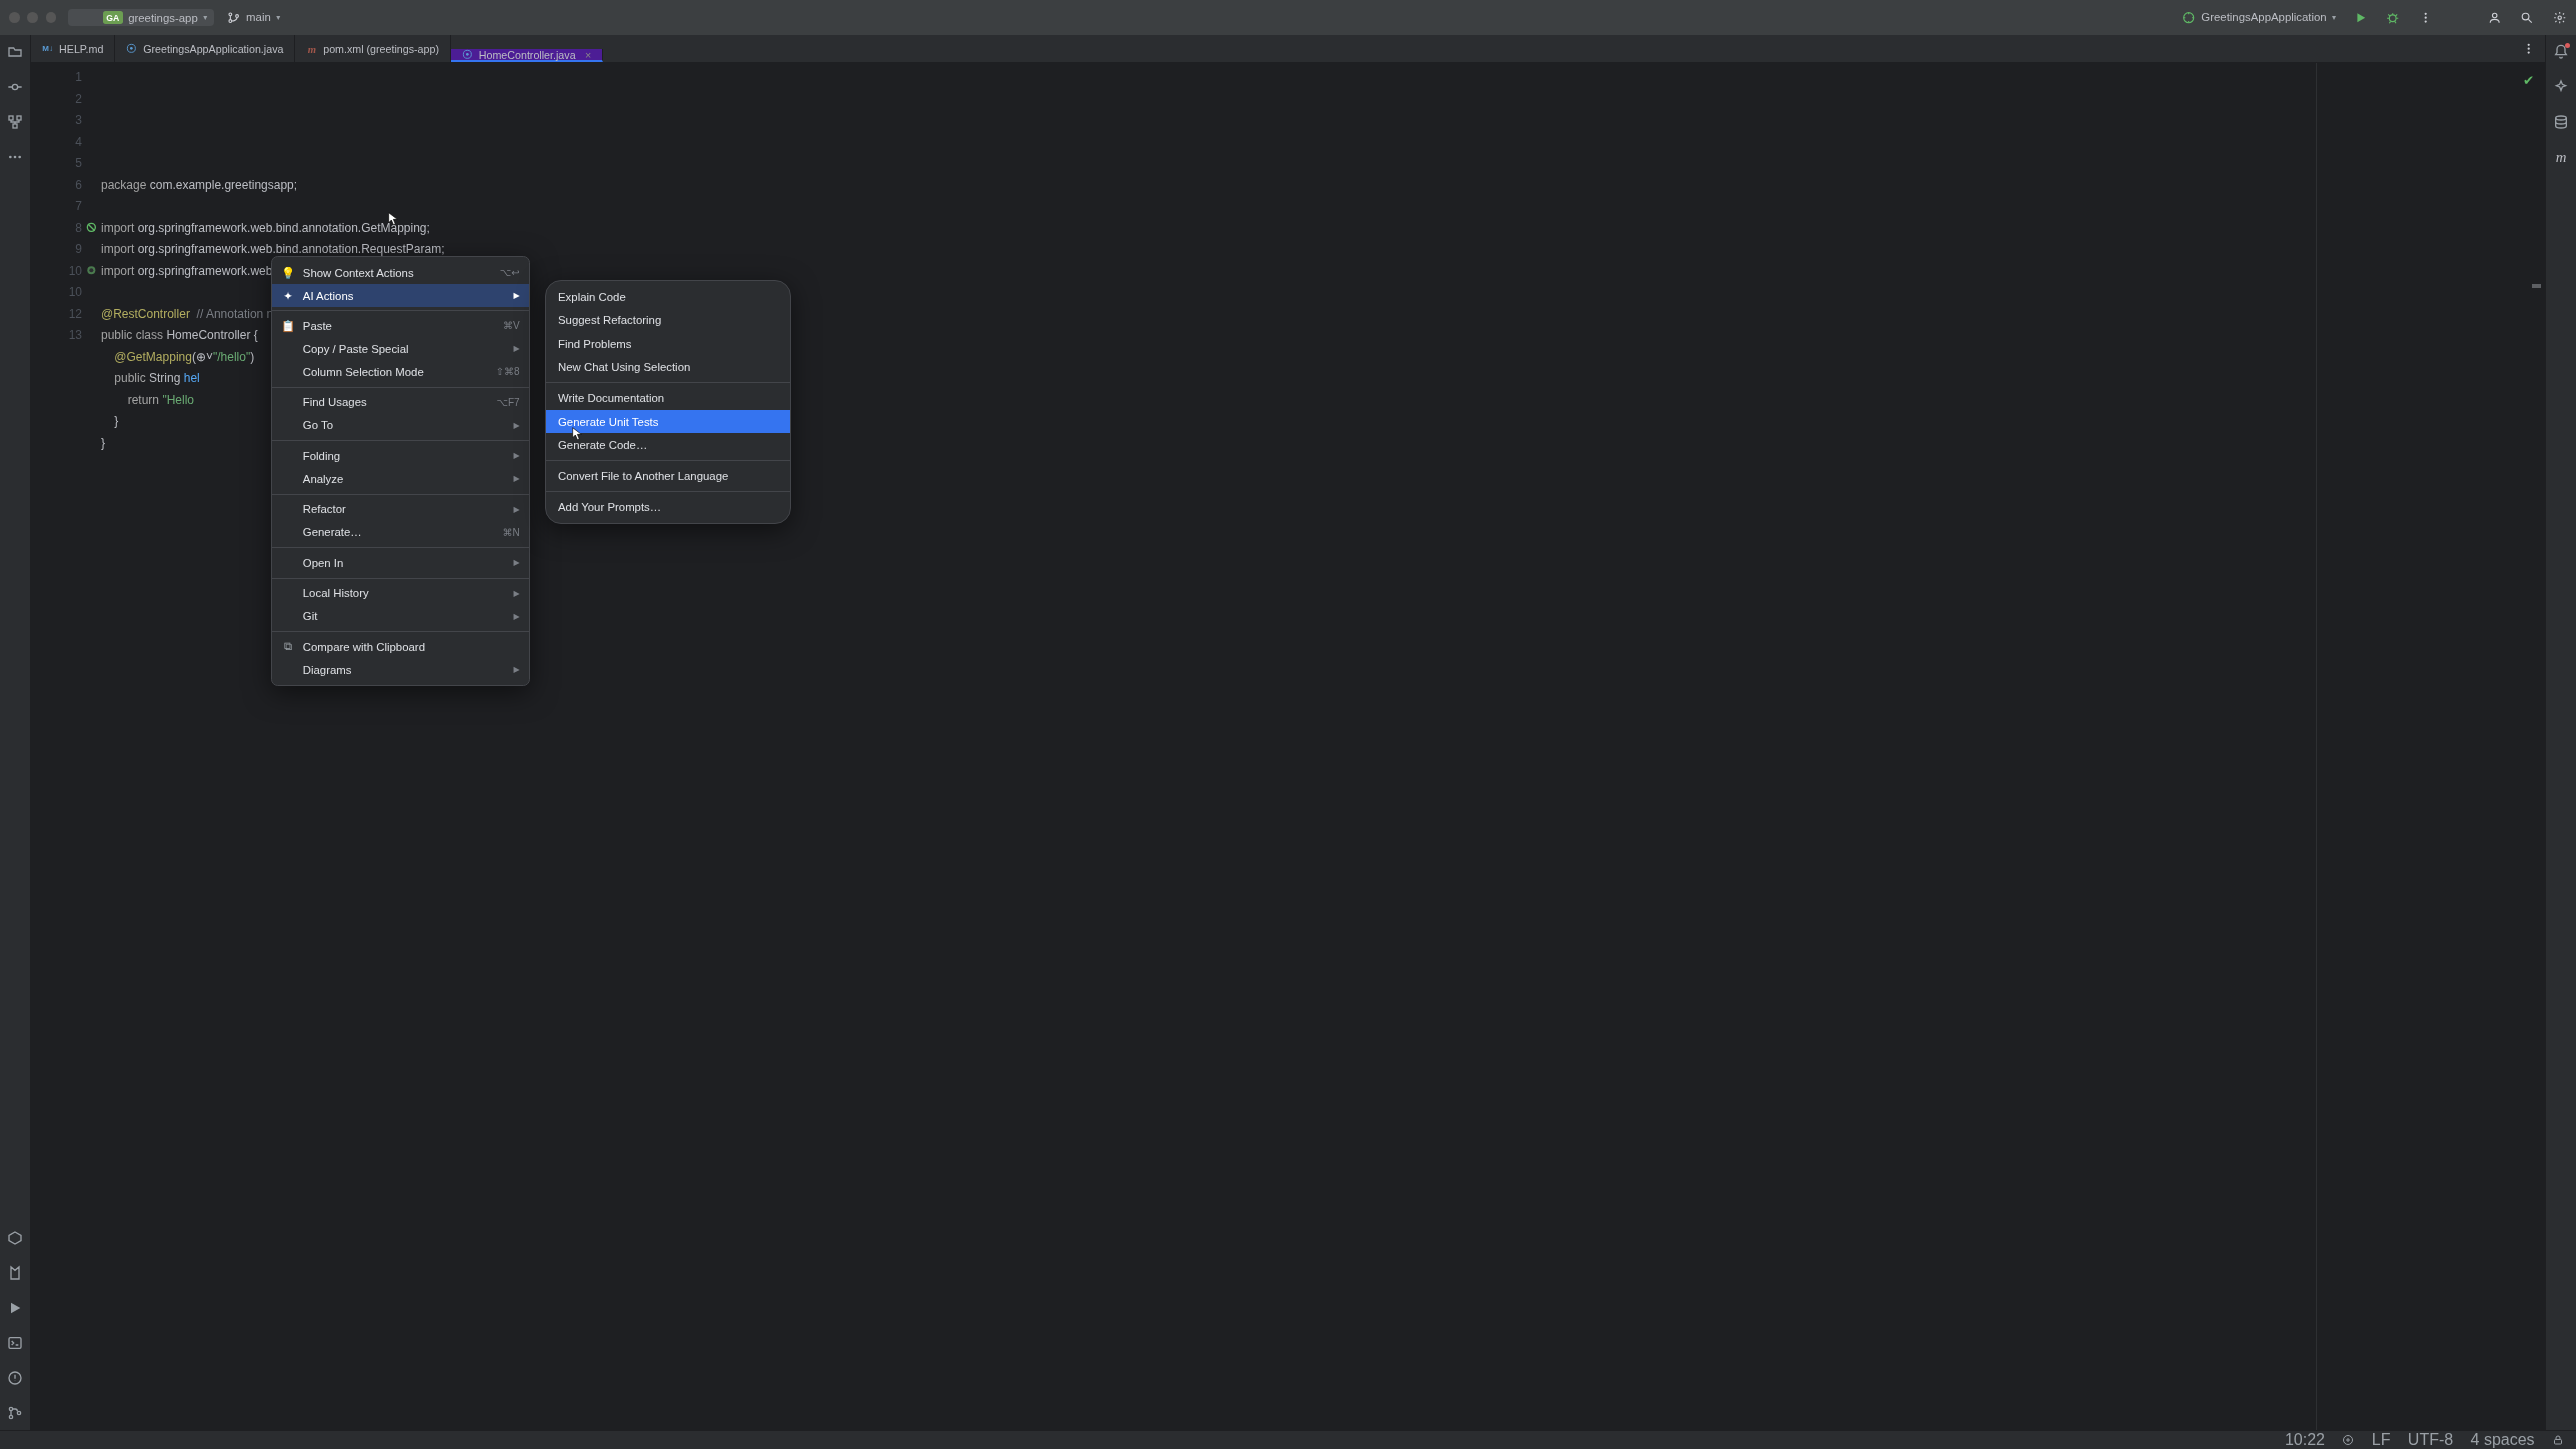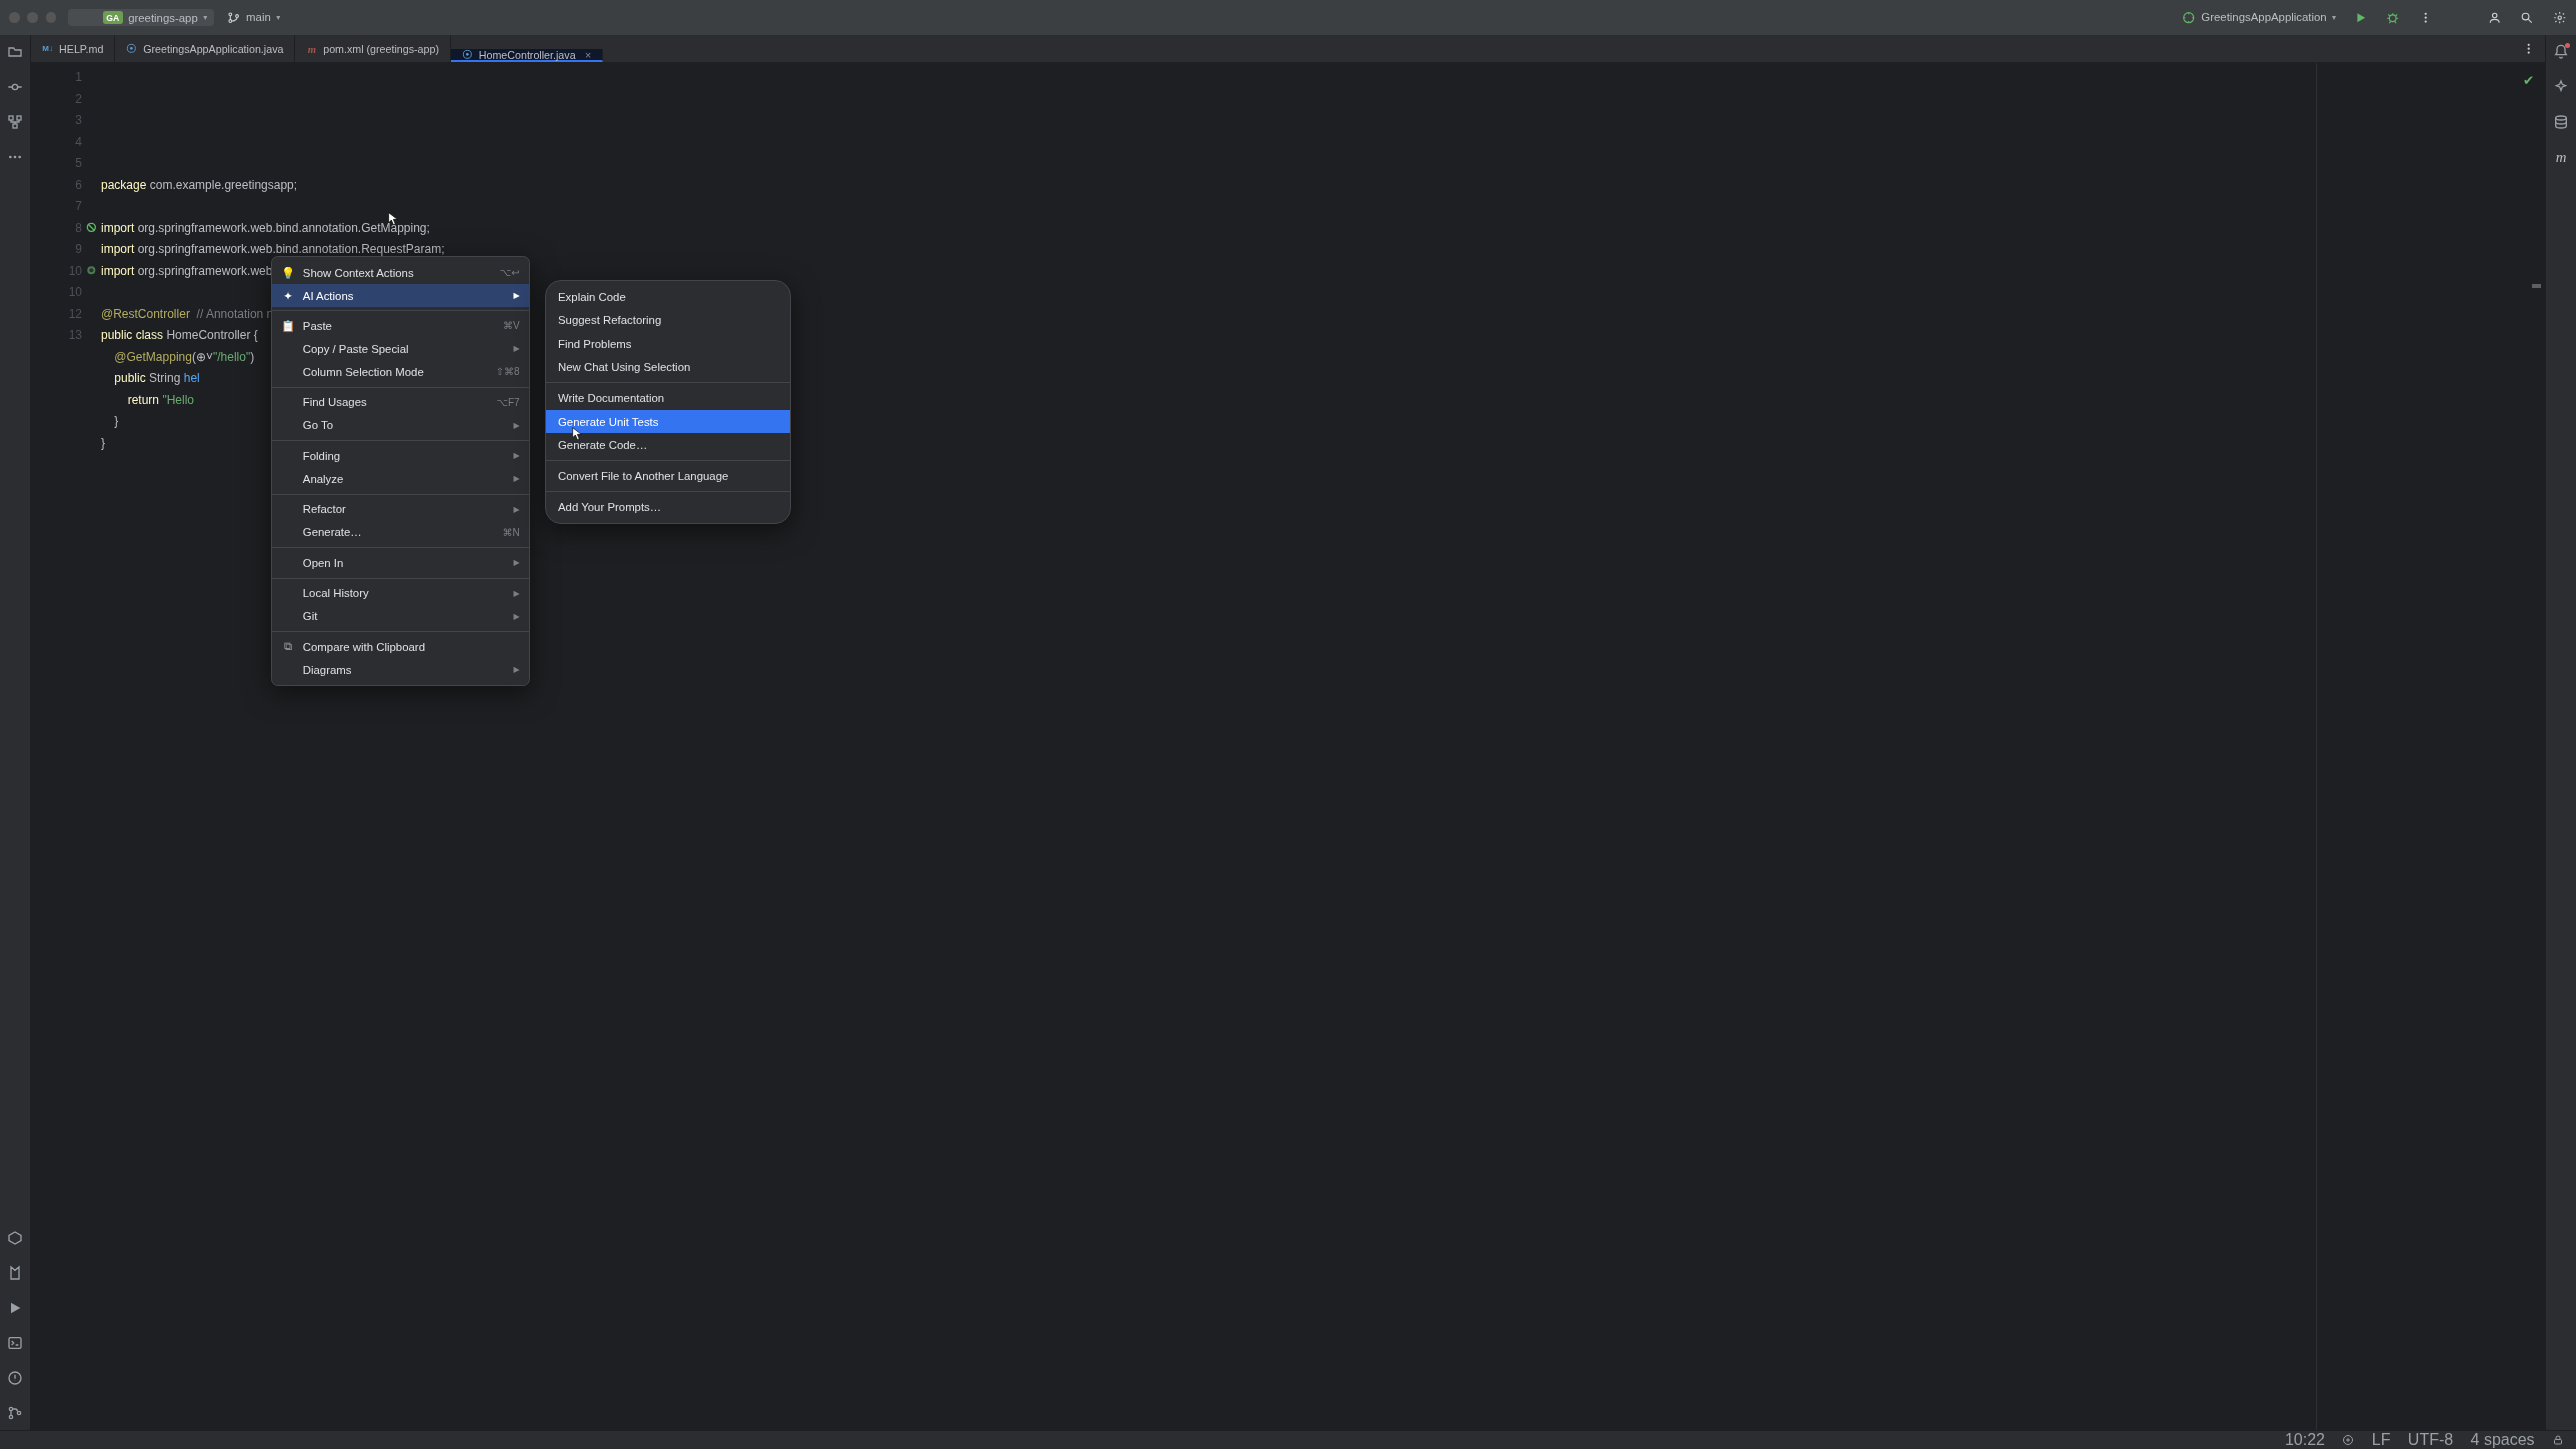--- a/index.html
+++ b/index.html
@@ -27,35 +27,35 @@
 .rail-ico { width: 16px; height: 16px; display: flex; align-items: center; justify-content: center; color: #9aa0a6; }
 
 
 .right-rail { position: absolute; right: 0; top: 35px; bottom: 19px; width: 31px; background: #2b2d30; display: flex; flex-direction: column; align-items: center; padding-top: 9.4px; gap: 19px; border-left: 0.7px solid #1e1f22; }
 .notif-badge { position: relative; }
 .notif-badge::after { content: ""; position: absolute; top: -1.3px; right: -1.3px; width: 5.4px; height: 5.4px; background: #db5c5c; border-radius: 50%; }
 
 
 .tabs { position: absolute; left: 31px; right: 31px; top: 35px; height: 28px; background: #2b2d30; display: flex; align-items: stretch; border-bottom: 0.7px solid #1e1f22; }
 .tab { display: flex; align-items: center; gap: 5.4px; padding: 0 10.7px; font-size: 10.7px; color: #bcbec4; border-right: 0.7px solid #1e1f22; }
-.tab.active { border-bottom: 2px solid #3574f0; background: #0f172a; margin-top: 14px; }
+.tab.active { border-bottom: 2px solid #3574f0; background: #4c1d95; margin-top: 14px; }
 .tab-ico { width: 12px; height: 12px; border-radius: 2px; display: inline-flex; align-items: center; justify-content: center; font-size: 8px; font-weight: 600; }
 .md-ico { color: #5a9bd4; }
 .xml-ico { color: #a0564a; font-style: italic; font-family: Georgia, serif; font-size: 10.7px; }
 .close-x { color: #888; font-size: 10.7px; margin-left: 4px; }
 .tabs-right { margin-left: auto; display: flex; align-items: center; padding-right: 9.4px; }
 
 
 .editor { position: absolute; left: 31px; right: 31px; top: 63px; bottom: 19px; background: #1e1f22; display: flex; font-family: "JetBrains Mono", Menlo, Consolas, monospace; font-size: 12px; line-height: 21.5px; }
 .gutter { width: 70px; text-align: right; padding-right: 19px; color: #4b5059; user-select: none; position: relative; padding-top: 4px; }
 .gutter .ln { height: 21.5px; position: relative; }
 .gutter .gmark { position: absolute; right: -14.8px; top: 4px; width: 10.7px; height: 10.7px; }
 .code { flex: 1; padding-top: 4px; white-space: pre; position: relative; }
 .code-line { height: 21.5px; }
-.kw { color: #fef9c3; }
+.kw { color: #a3a3a3; }
 .ann { color: #b3ae60; }
 .str { color: #6aab73; }
 .com { color: #7a7e85; }
 .cls { color: #bcbec4; }
 .mth { color: #56a8f5; }
 .editor-right-margin { position: absolute; right: 228px; top: 0; bottom: 0; width: 0.7px; background: #2e3033; }
 .check-ok { position: absolute; top: 6.7px; right: 10.7px; color: #5fb865; font-size: 13.4px; }
 .minimap-mark { position: absolute; right: 4px; top: 221px; width: 9.4px; height: 4px; background: #5d5f63; }
 
 

